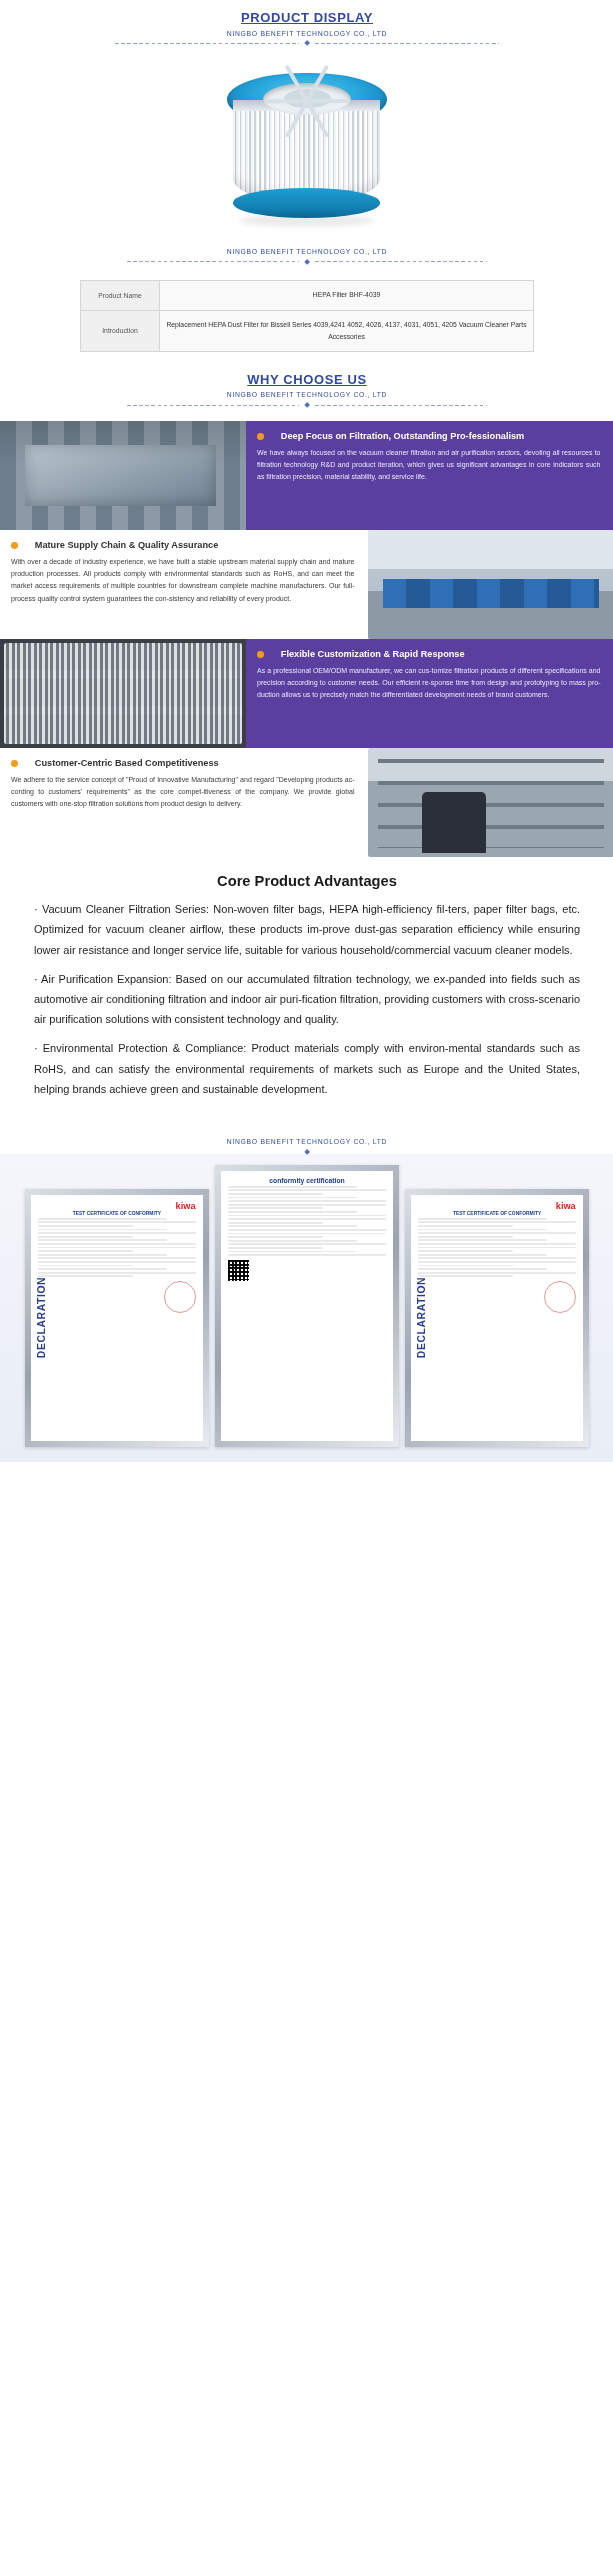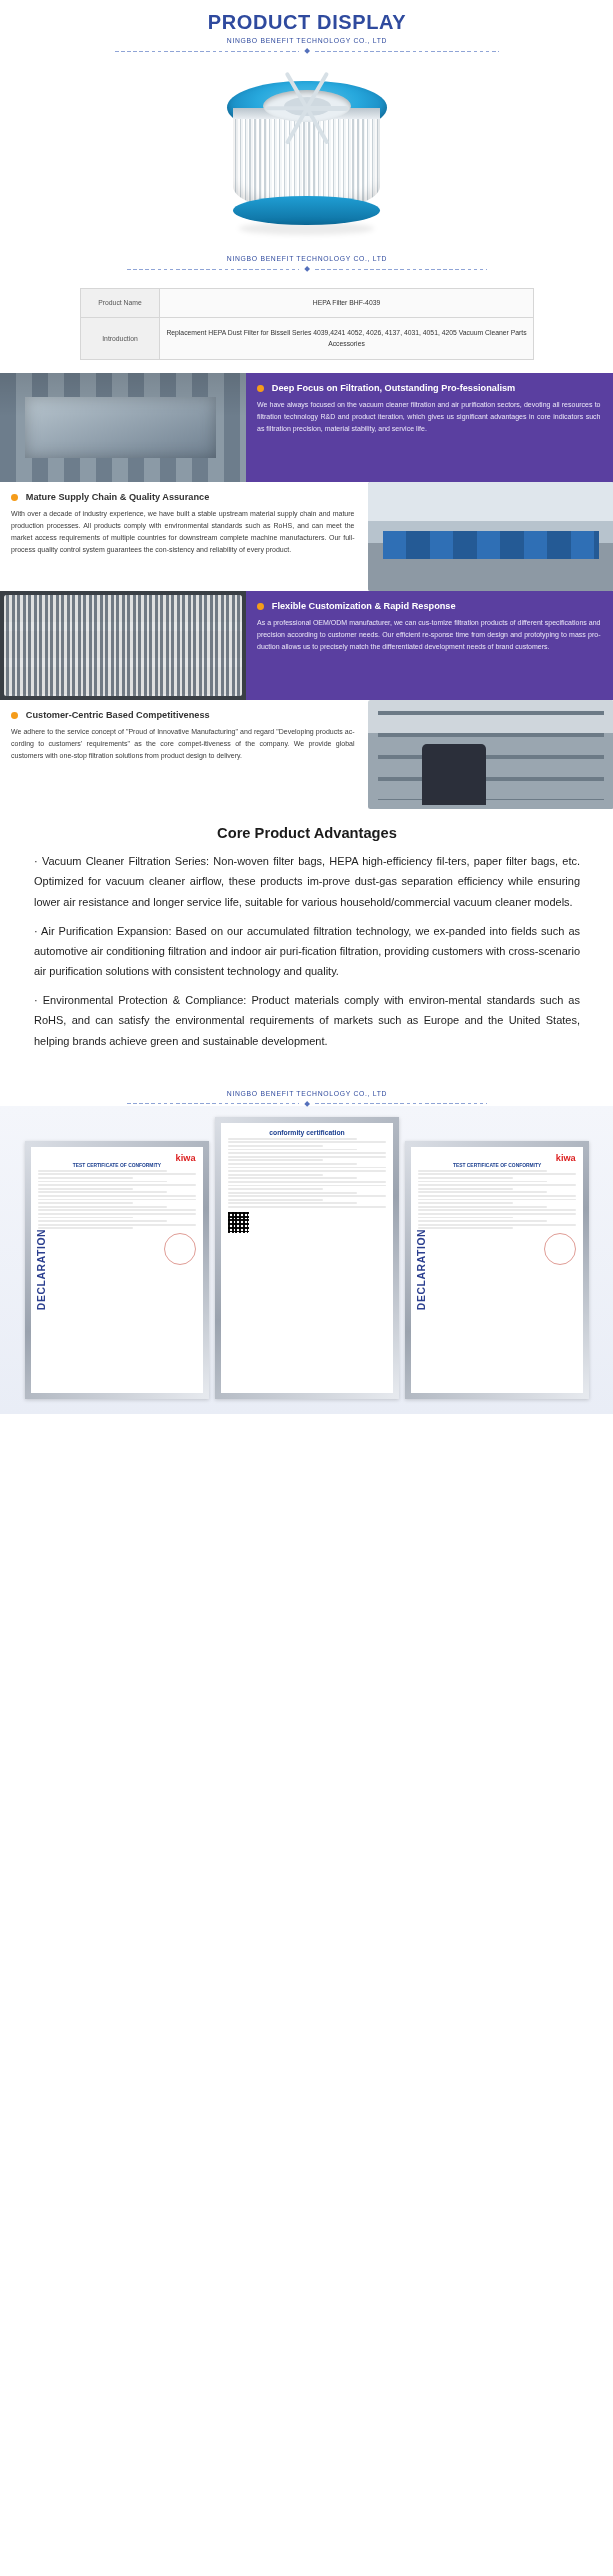--- a/index.html
+++ b/index.html
@@ -8,25 +8,26 @@
     width:614px;
     background:#ffffff;
     font-family:"Liberation Sans", sans-serif;
     color:#222;
   }
   .page { width:614px; position:relative; }
 
   
   .section-head { text-align:center; padding-top:11px; }
   .section-head .title {
-    font-size:20px;
+    font-size:13px;
     letter-spacing:0.6px;
     color:#2f4a9e;
     font-weight:700;
     line-height:1.1;
+    text-decoration:underline;
   }
   .section-head .title.light { font-weight:400; color:#3457a6; }
   .section-head .sub {
     font-size:6.8px;
     color:#2f4a9e;
     letter-spacing:0.7px;
     margin-top:4.3px;
   }
   .rule-wrap {
     display:flex; align-items:center; justify-content:center;
@@ -109,21 +110,21 @@
   
   .why { margin-top:13.5px; }
   .row {
     display:flex; width:614px; align-items:stretch;
   }
   .row .photo { width:246px; min-height:109px; position:relative; overflow:hidden; }
   .row .txt { flex:1; padding:9.8px 13.5px 9.8px 11px; }
   .row.dark { background:#5a3fa0; color:#ffffff; }
   .row.light { background:#ffffff; color:#333; }
   .row .head {
-    display:flex; align-items:flex-start; gap:8px;
+    display:flex; align-items:flex-start; gap:17px;
     font-size:9.2px; font-weight:700; line-height:1.25; margin-bottom:4.3px;
   }
   .row.dark .head { color:#ffffff; }
   .row.light .head { color:#333333; }
   .dot {
     flex:none; width:6.8px; height:6.8px; border-radius:50%;
     background:#f59c1a; margin-top:2.5px;
   }
   .row p {
     margin:0; font-size:7px; line-height:1.75; text-align:justify;
@@ -289,20 +290,29 @@
       <td class="label">Product Name</td>
       <td class="value">HEPA Filter BHF-4039</td>
     </tr>
     <tr>
       <td class="label">Introduction</td>
       <td class="value">Replacement HEPA Dust Filter for Bissell Series 4039,4241 4052, 4026, 4137, 4031, 4051, 4205 Vacuum Cleaner Parts Accessories</td>
     </tr>
   </tbody>
     </table>
 
+  <div class="section-head" style="padding-top:21px;">
+    <div class="title">WHY CHOOSE US</div>
+    <div class="sub">NINGBO BENEFIT TECHNOLOGY CO., LTD</div>
+    <div class="rule-wrap">
+      <div class="rule short"></div>
+      <div class="diamond"></div>
+      <div class="rule short"></div>
+    </div>
+  </div>
 
   <div class="why">
 
     <div class="row dark">
       <div class="photo">
           <div class="ph factory"></div>
         </div>
       <div class="txt">
         <div class="head">
           <span class="dot"></span>

